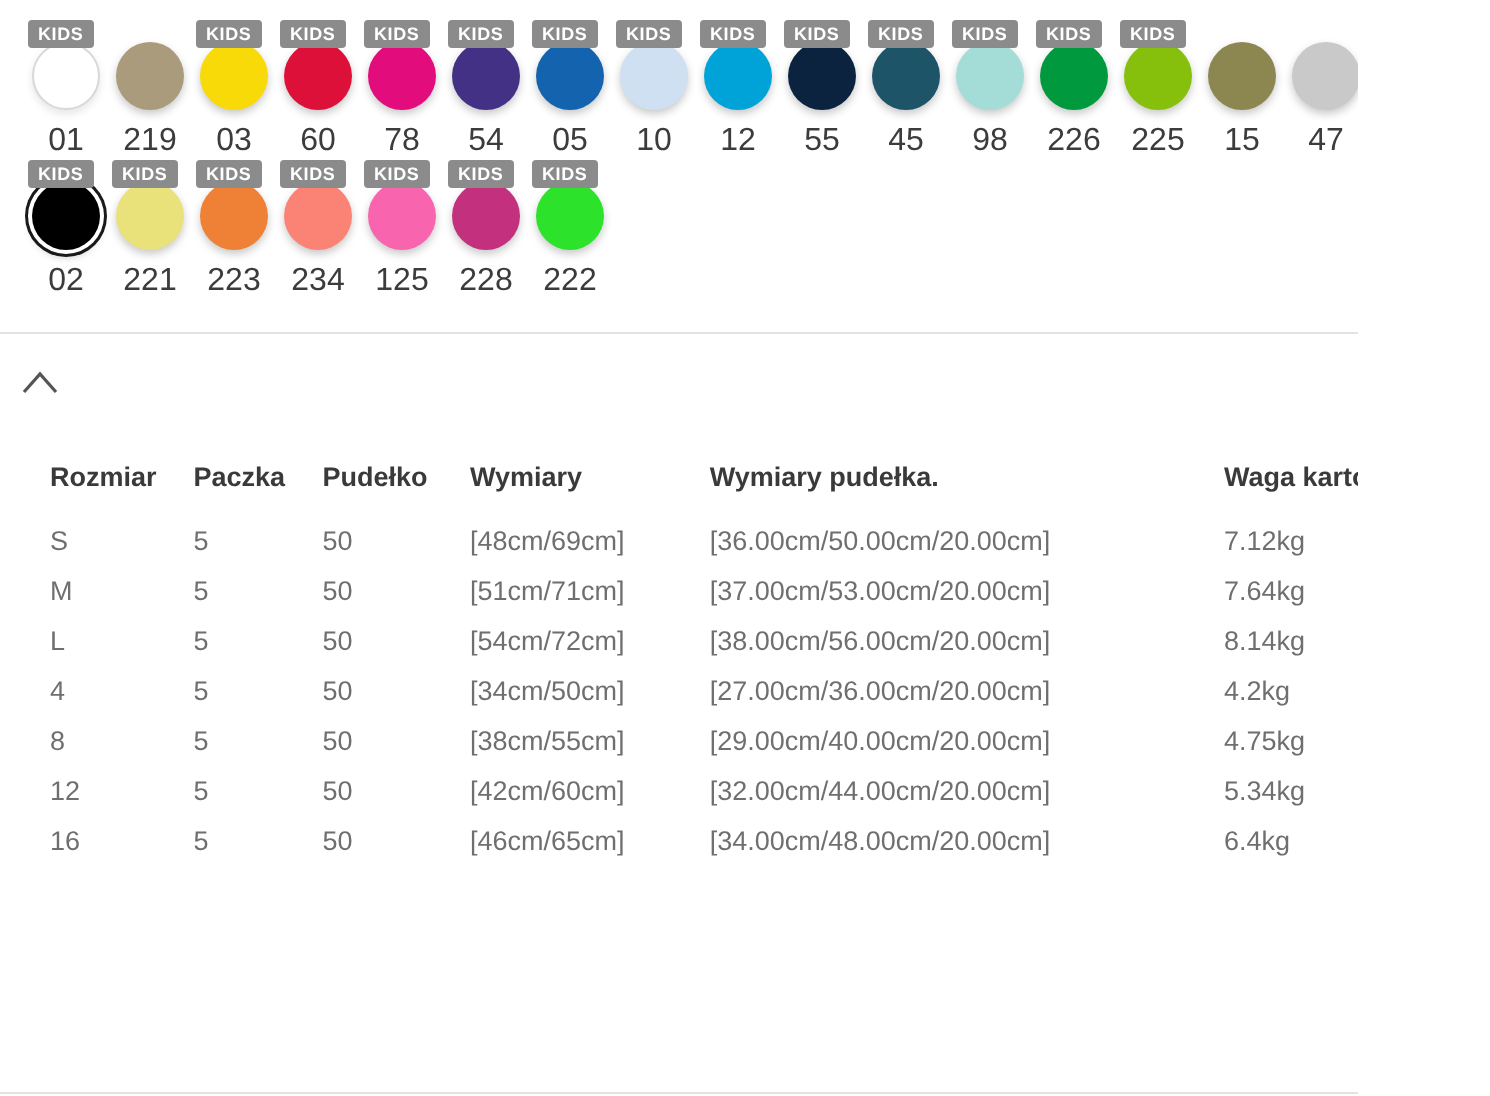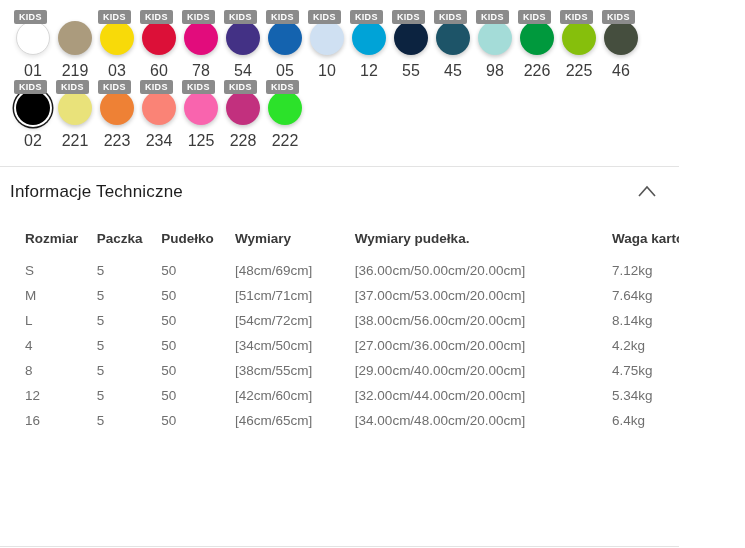--- a/index.html
+++ b/index.html
@@ -121,20 +121,28 @@
           <span class="kids-badge">KIDS</span>
           <span class="circle" style="background: rgb(0, 153, 61);"></span>
           <span class="num">226</span>
         </div>
         <div class="swatch">
           <span class="kids-badge">KIDS</span>
           <span class="circle" style="background: rgb(134, 191, 12);"></span>
           <span class="num">225</span>
         </div>
         <div class="swatch">
+          <span class="circle" style="background: rgb(140, 135, 81);"></span>
+          <span class="num">15</span>
+        </div>
+        <div class="swatch">
+          <span class="circle" style="background: rgb(201, 201, 201);"></span>
+          <span class="num">47</span>
+        </div>
+        <div class="swatch">
           <span class="kids-badge">KIDS</span>
           <span class="circle" style="background: rgb(69, 78, 62);"></span>
           <span class="num">46</span>
         </div>
       </div>
       <div class="swatch-row">
         <div class="swatch">
           <span class="kids-badge">KIDS</span>
           <span class="circle selected" style="background: rgb(0, 0, 0);"></span>
           <span class="num">02</span>
@@ -168,21 +176,20 @@
           <span class="kids-badge">KIDS</span>
           <span class="circle" style="background: rgb(44, 226, 42);"></span>
           <span class="num">222</span>
         </div>
       </div>
     </section>
 
   <hr class="divider">
 
   <header class="section-header">
-    <h2 class="section-title">Informacje Techniczne</h2>
     <button class="chevron-btn">
       <span>
         <svg width="20" height="13" viewBox="0 0 20 13">
           <polyline points="2,11 10,2 18,11" fill="none" stroke="#555" stroke-width="1.6"></polyline>
         </svg>
       </span>
     </button>
   </header>
 
   <div class="tech-table-wrap">

